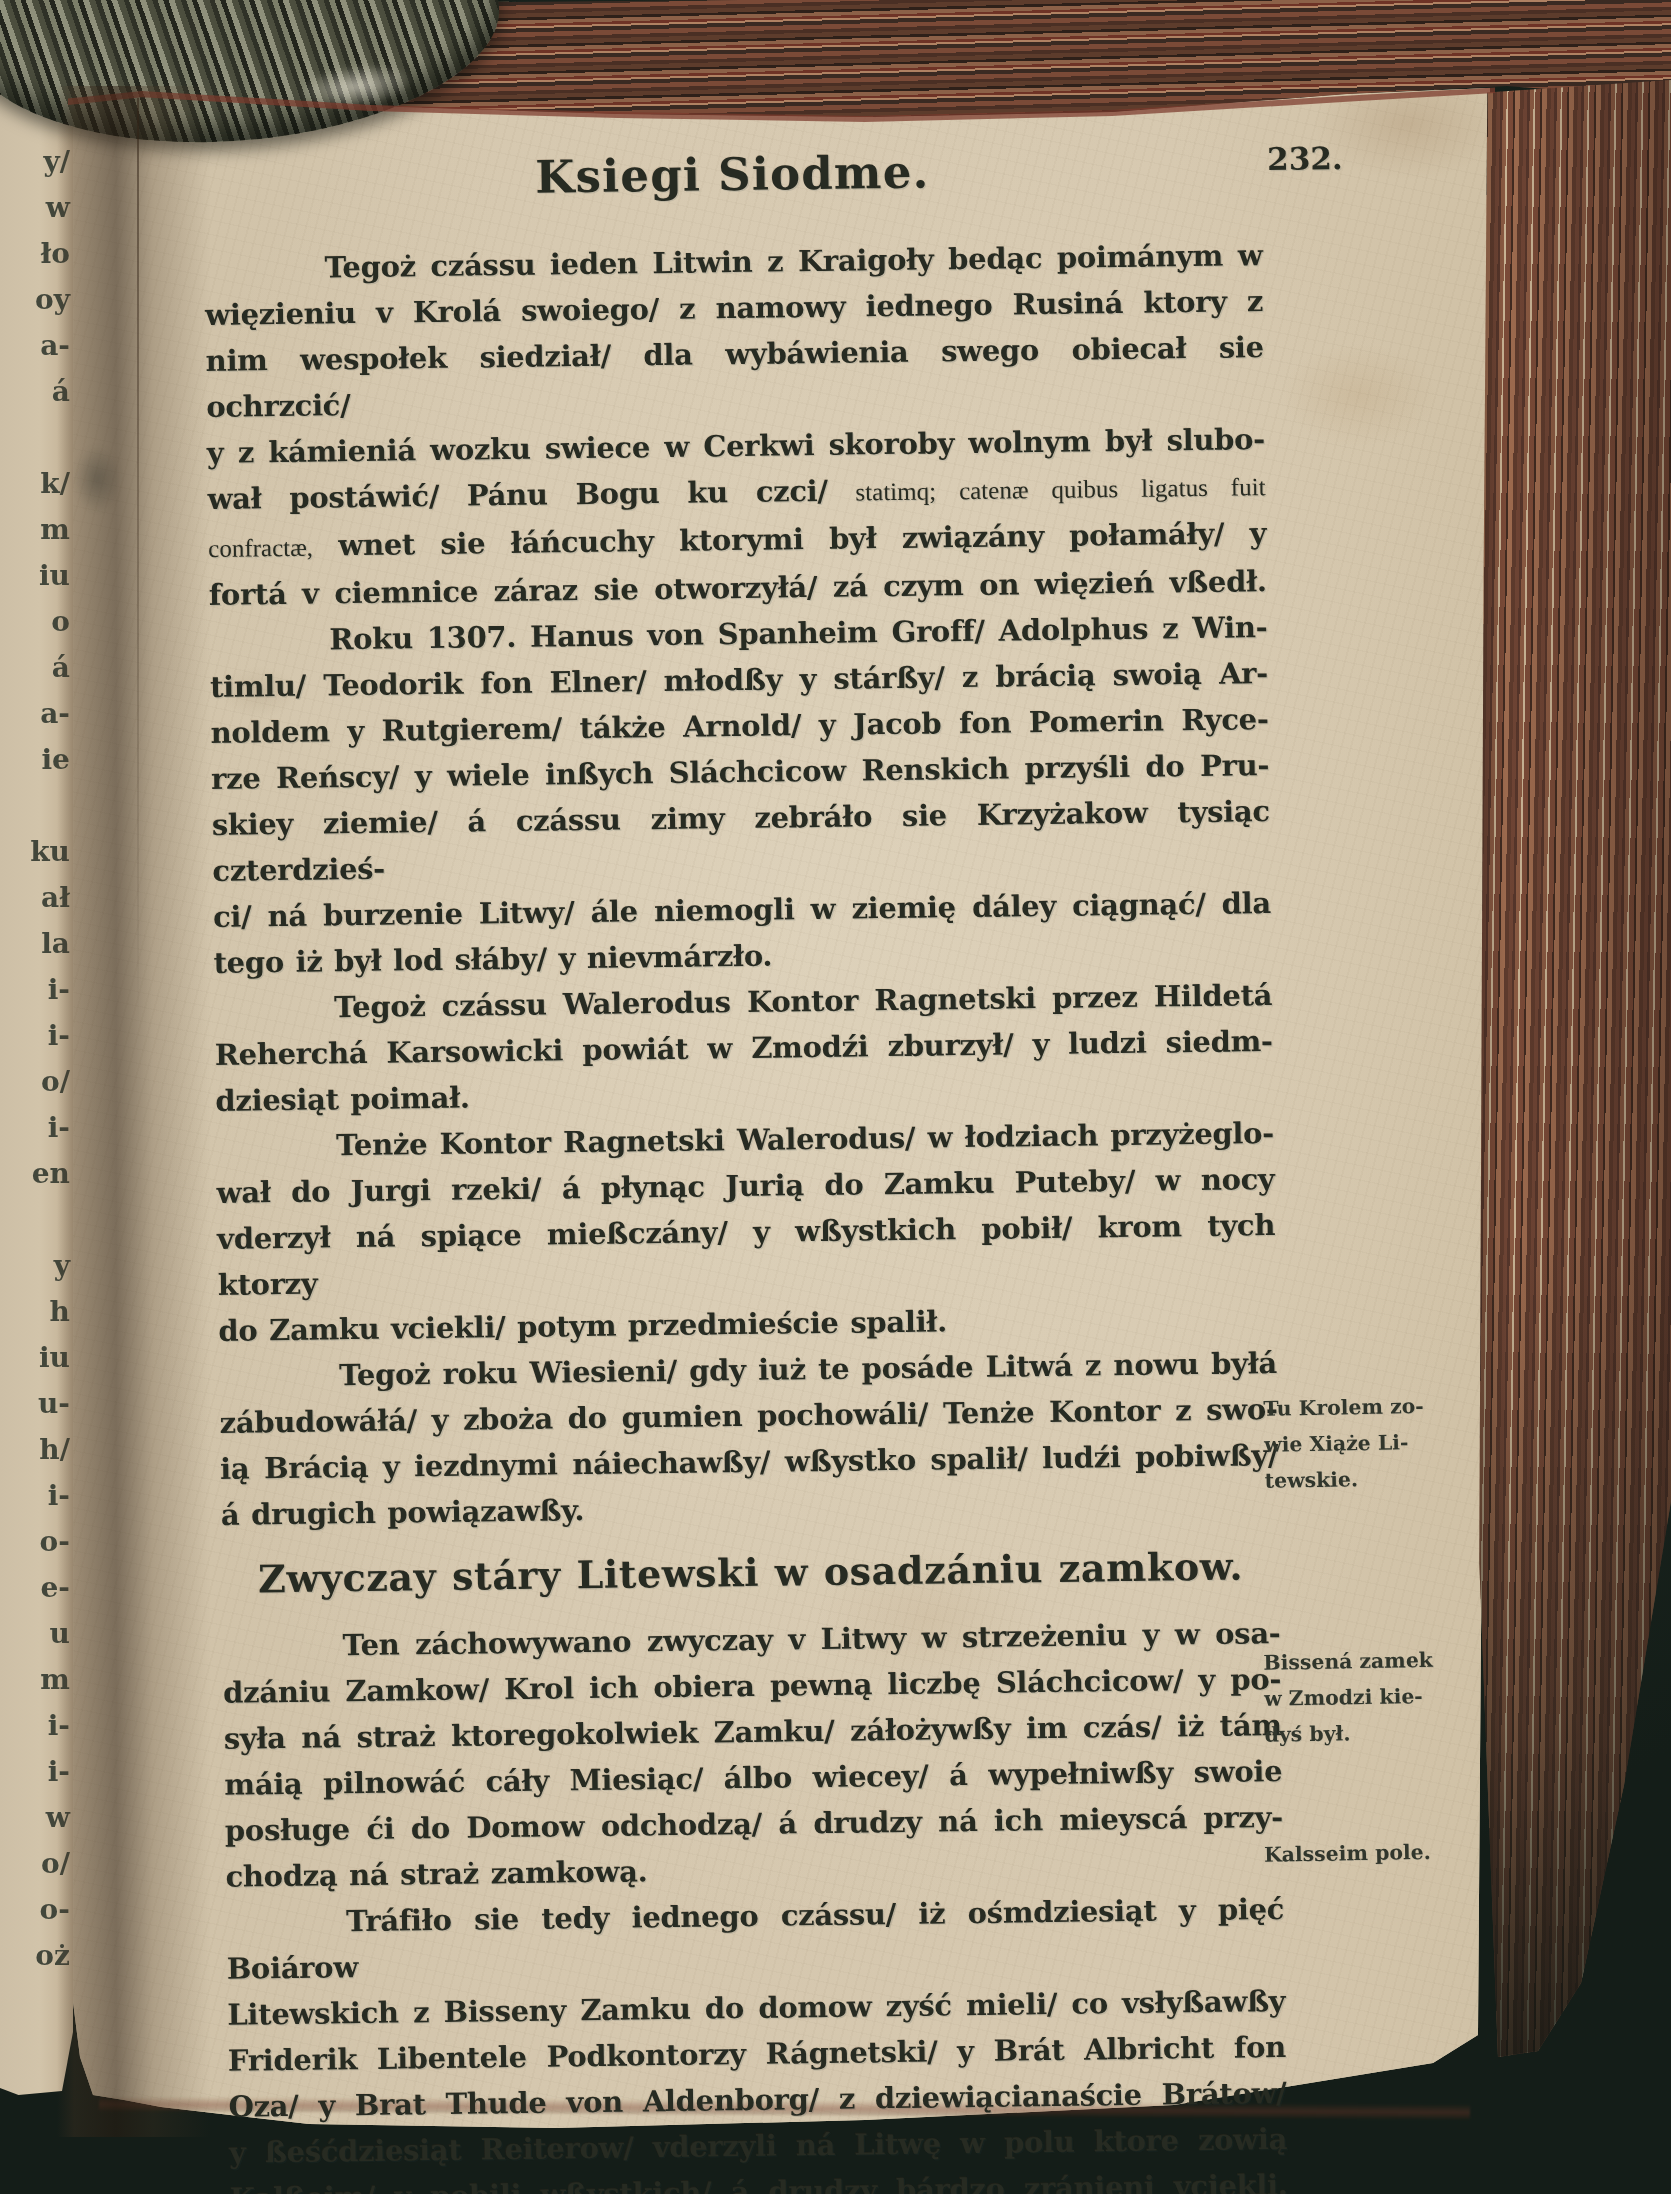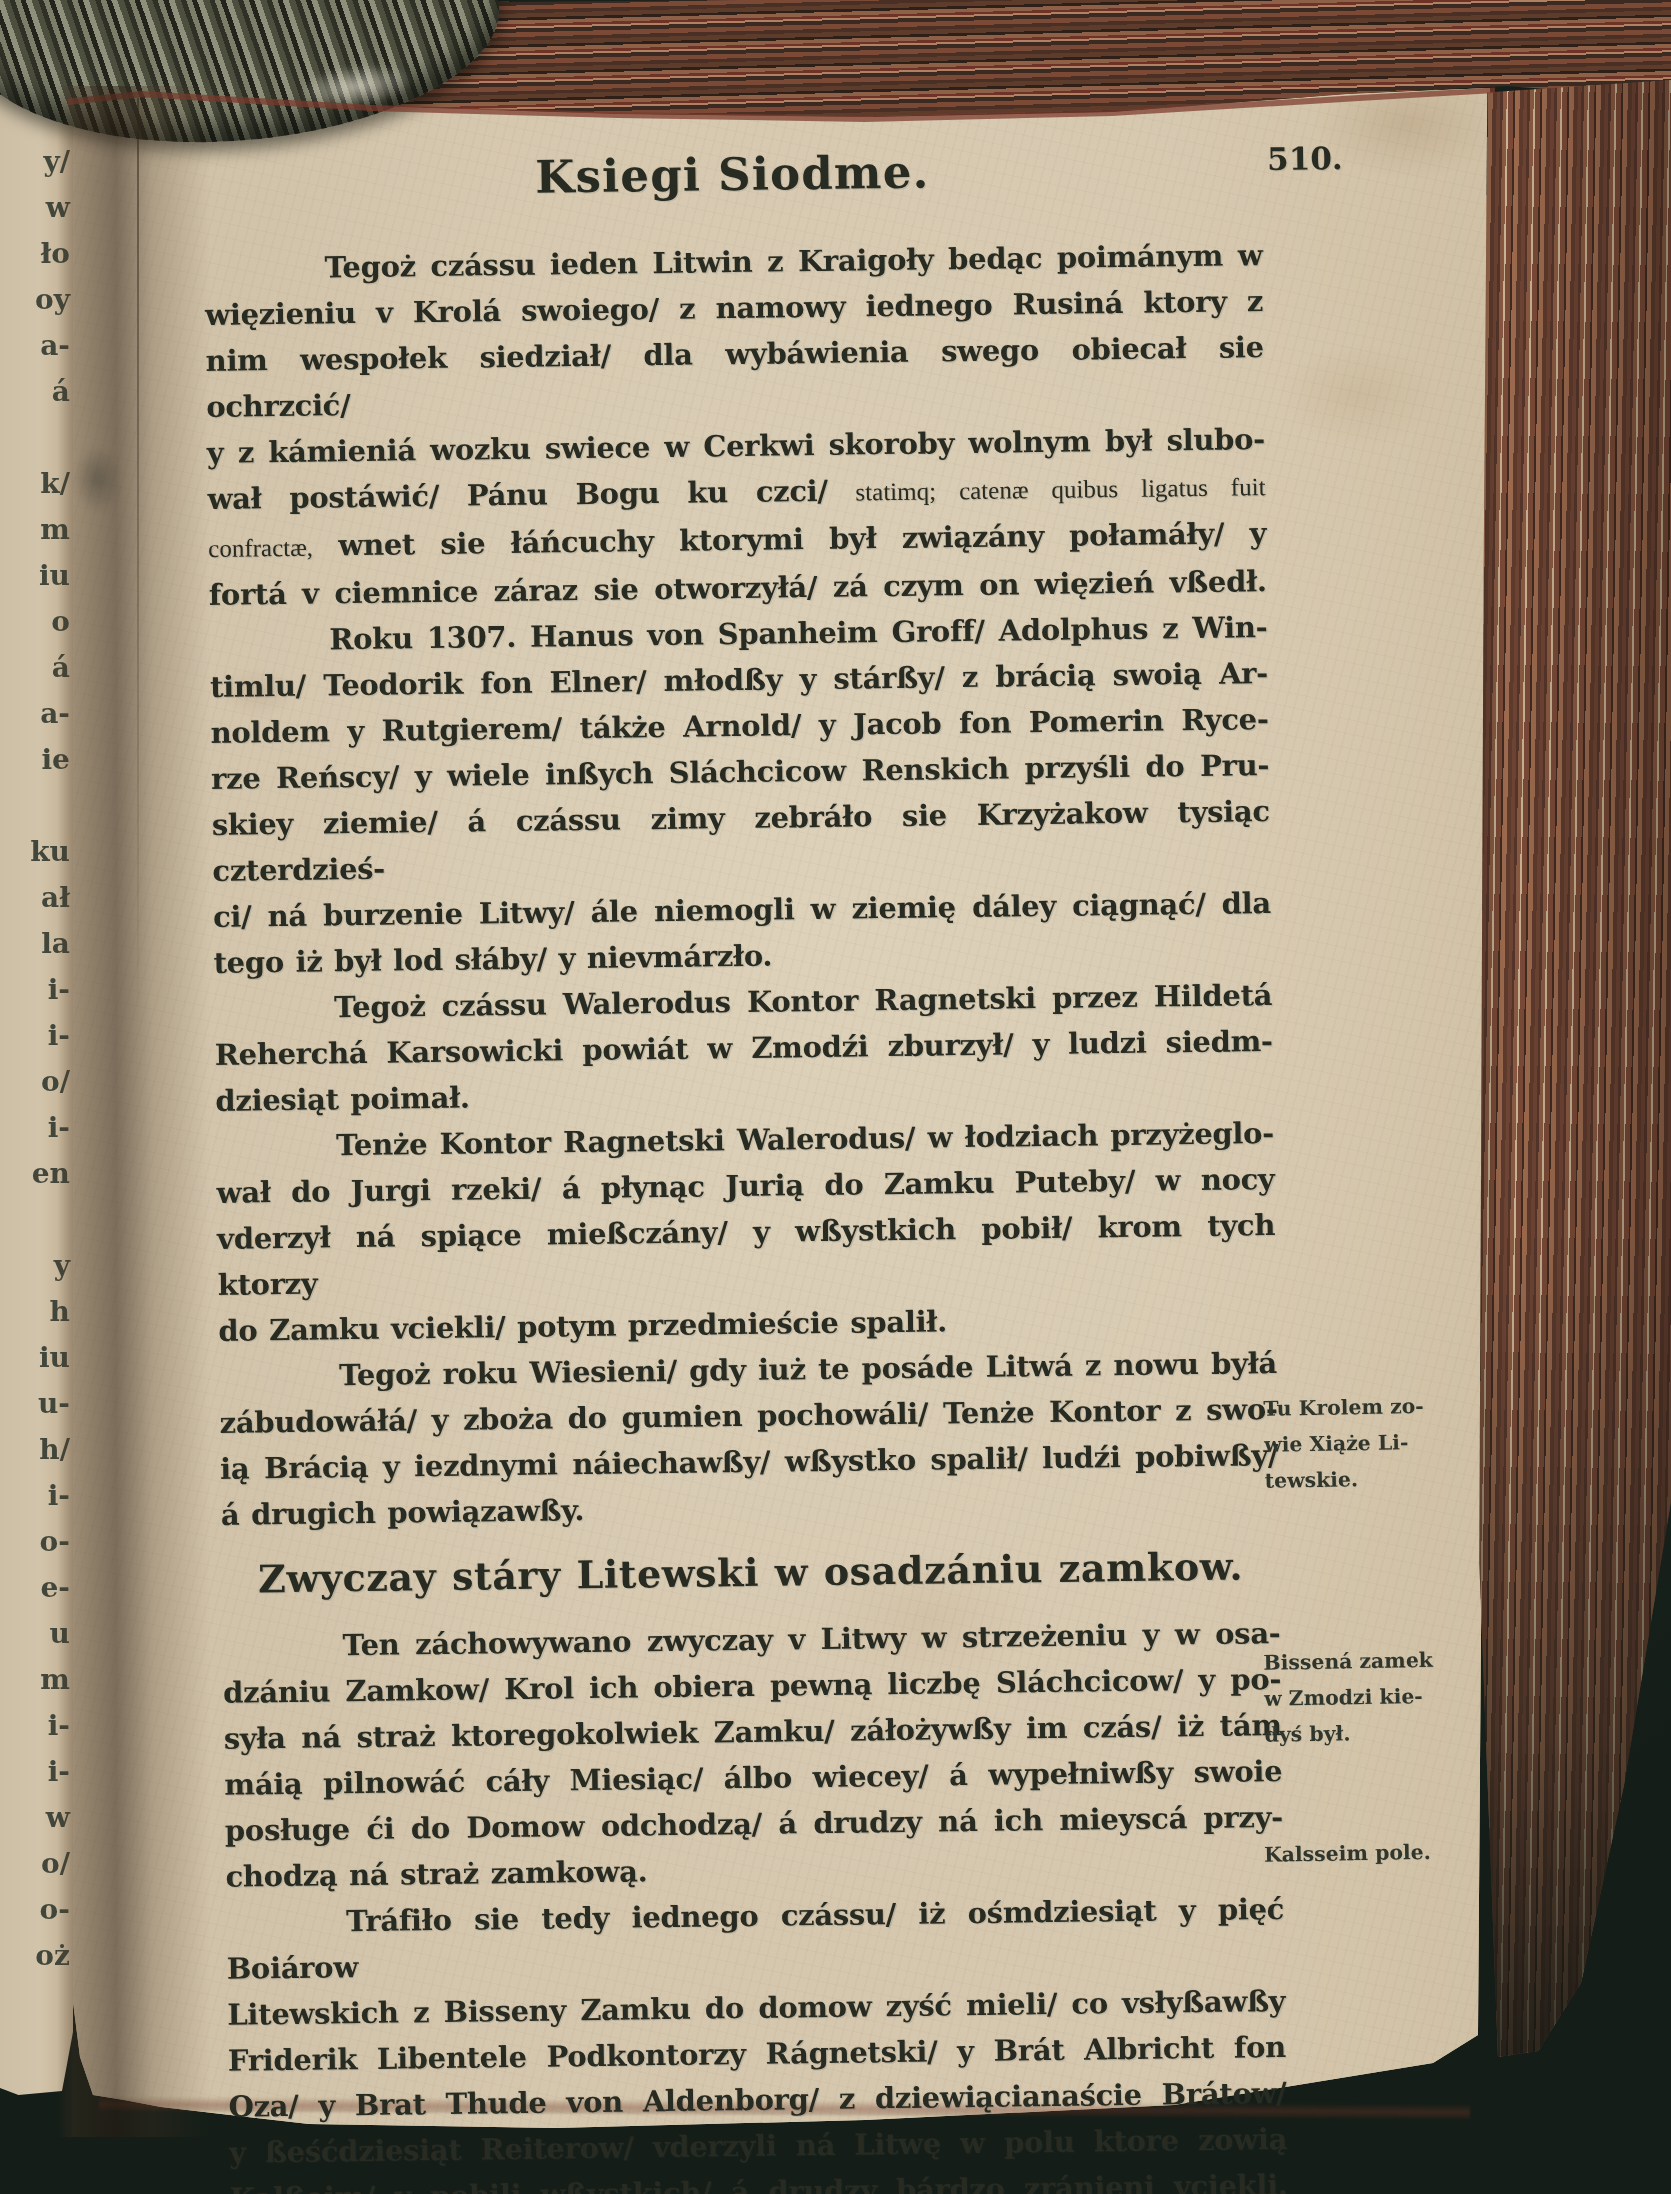--- a/index.html
+++ b/index.html
@@ -185,21 +185,21 @@
 <div class="headband"></div>
 <div class="top-stain"></div>
 <div class="gutter"></div>
 <div class="crease"></div>
 <div class="smudge"></div>
 <div class="bottom-stain"></div>
 
 <div class="text-layer">
   <div class="hdr">
     <div class="running-title">Ksiegi Siodme.</div>
-    <div class="pagenum">510.</div>
+    <div class="pagenum">232.</div>
   </div>
   <div class="bodytext">
       <div class="para">
         <div class="line first"><span>Tegoż czássu ieden Litwin z Kraigoły bedąc poimánym w</span></div>
         <div class="line"><span>więzieniu v Krolá swoiego/ z namowy iednego Rusiná ktory z</span></div>
         <div class="line"><span>nim wespołek siedział/ dla wybáwienia swego obiecał sie ochrzcić/</span></div>
         <div class="line"><span>y z kámieniá wozku swiece w Cerkwi skoroby wolnym był slubo-</span></div>
         <div class="line"><span>wał postáwić/ Pánu Bogu ku czci/ </span><span class="latin">statimq; catenæ quibus ligatus fuit</span></div>
         <div class="line"><span class="latin">confractæ,</span><span> wnet sie łáńcuchy ktorymi był związány połamáły/ y</span></div>
         <div class="line"><span>fortá v ciemnice záraz sie otworzyłá/ zá czym on więzień vßedł.</span></div>

